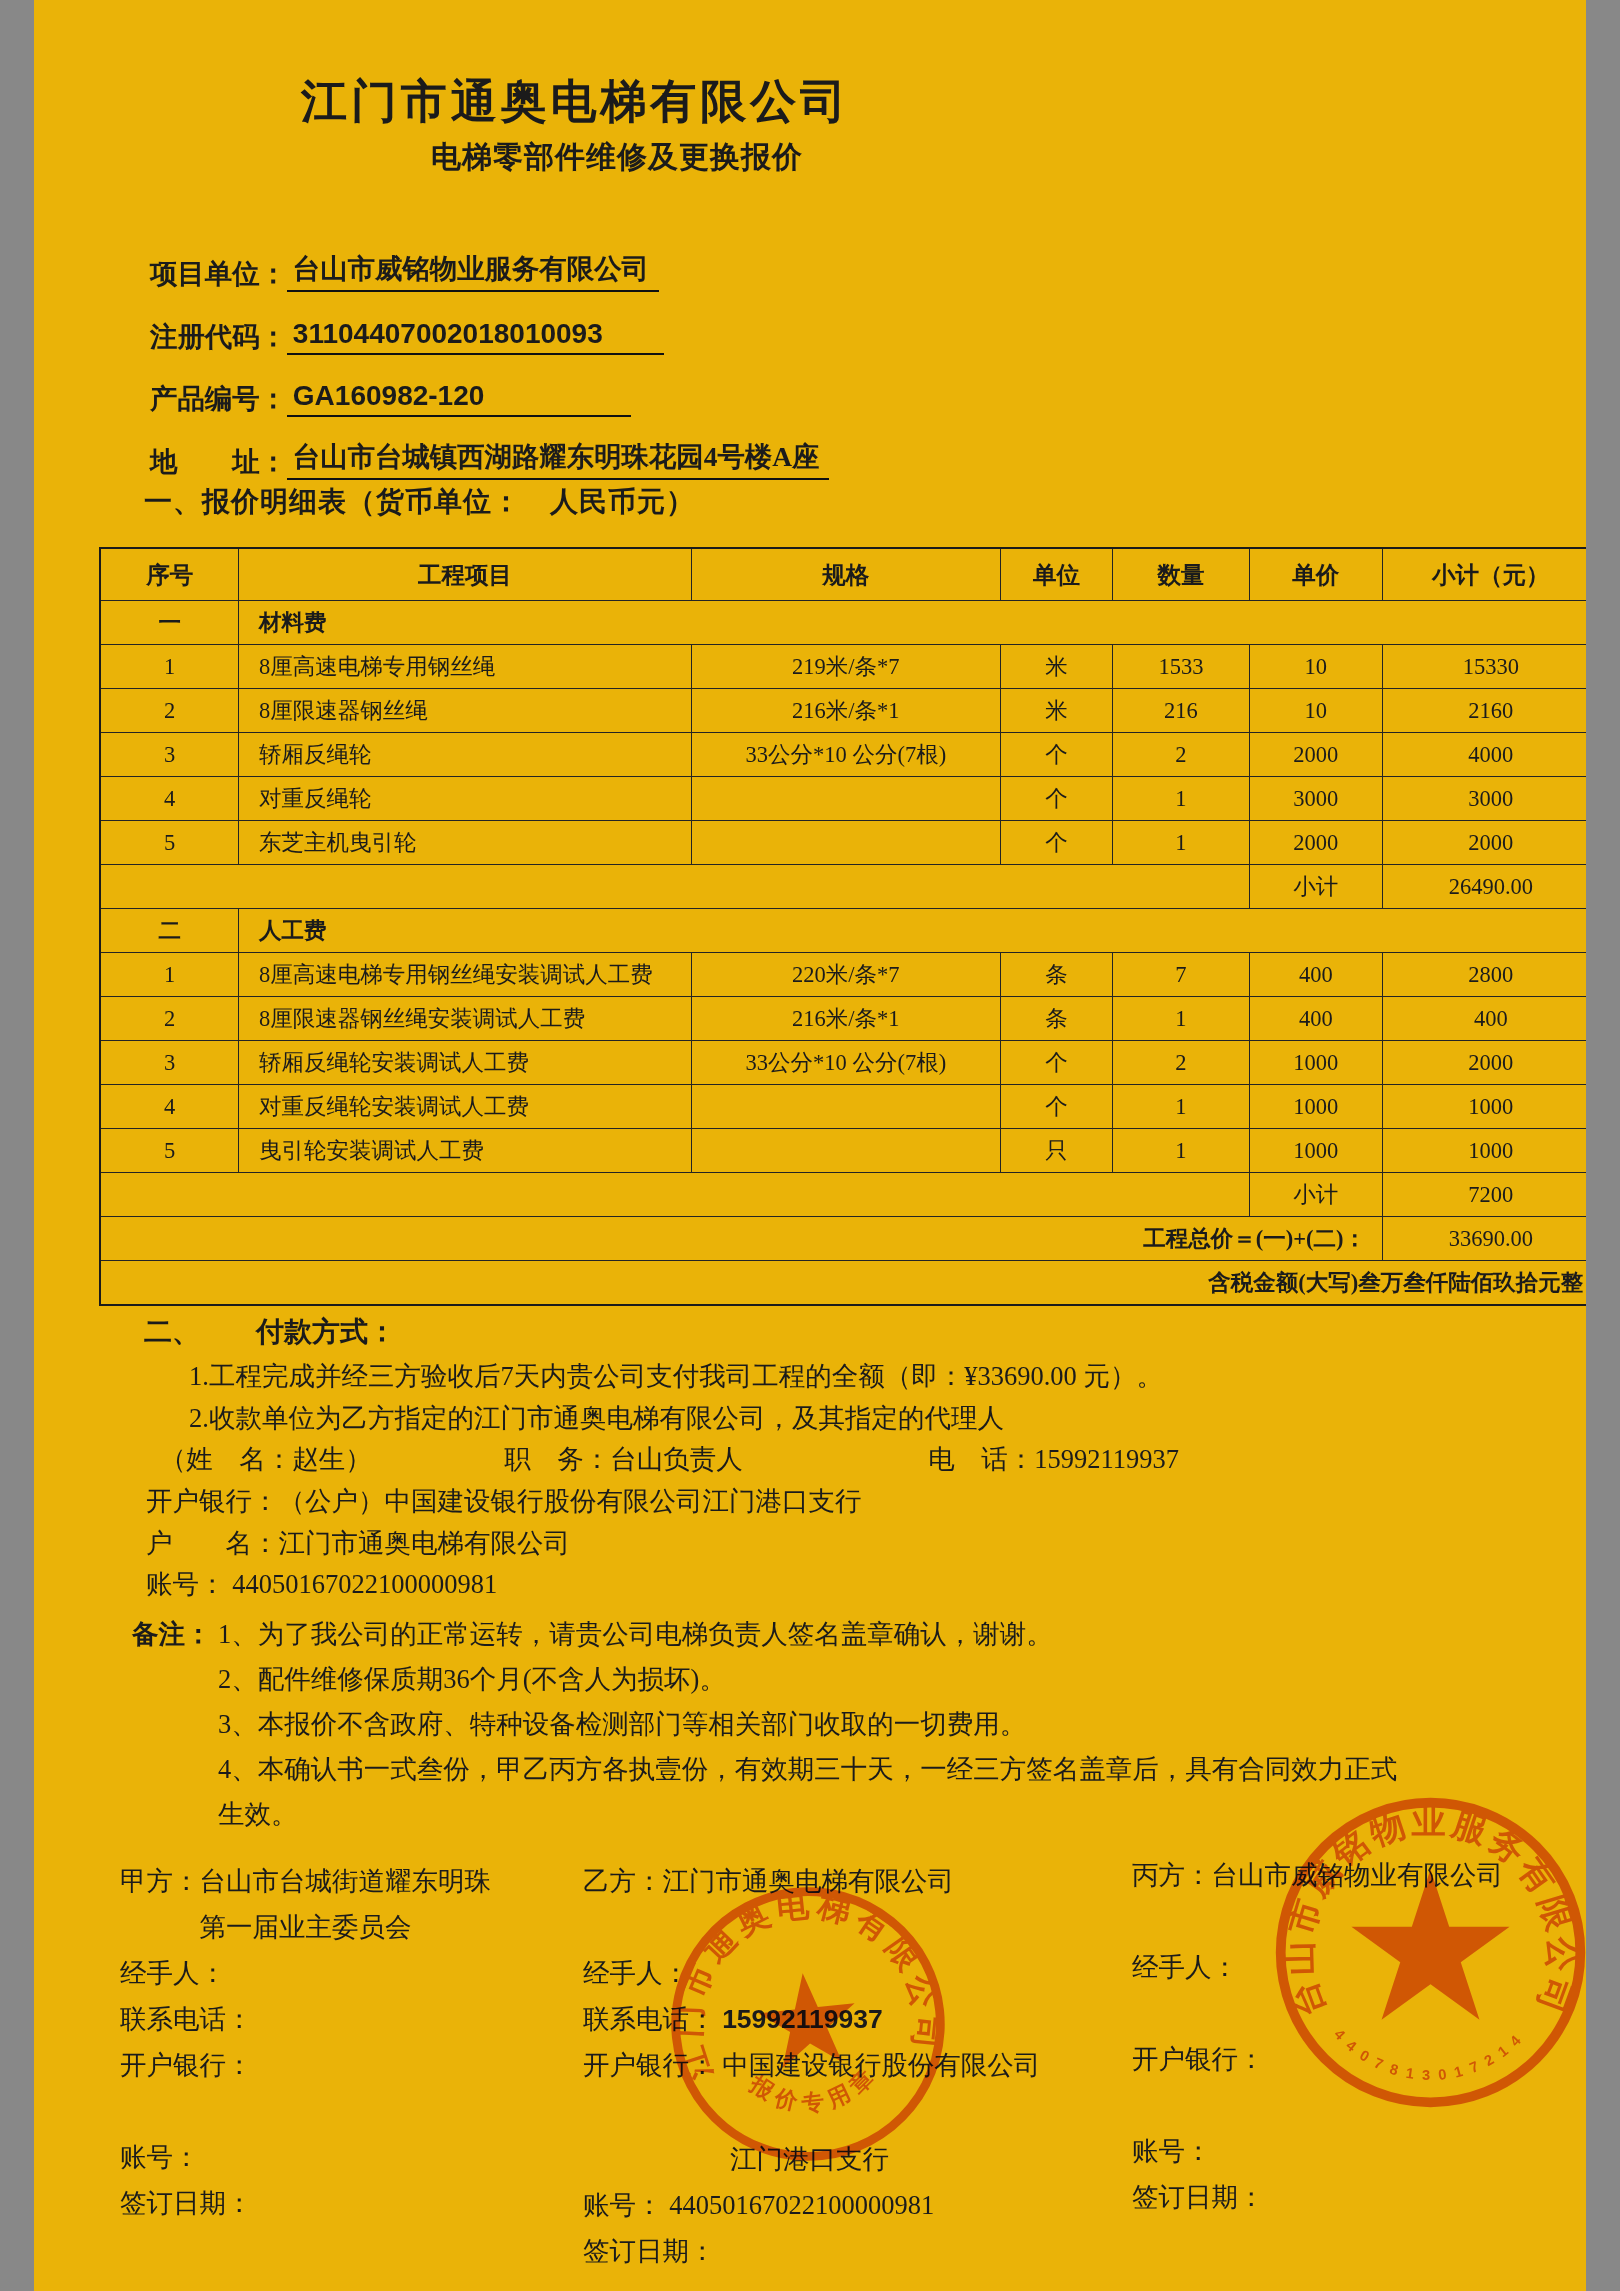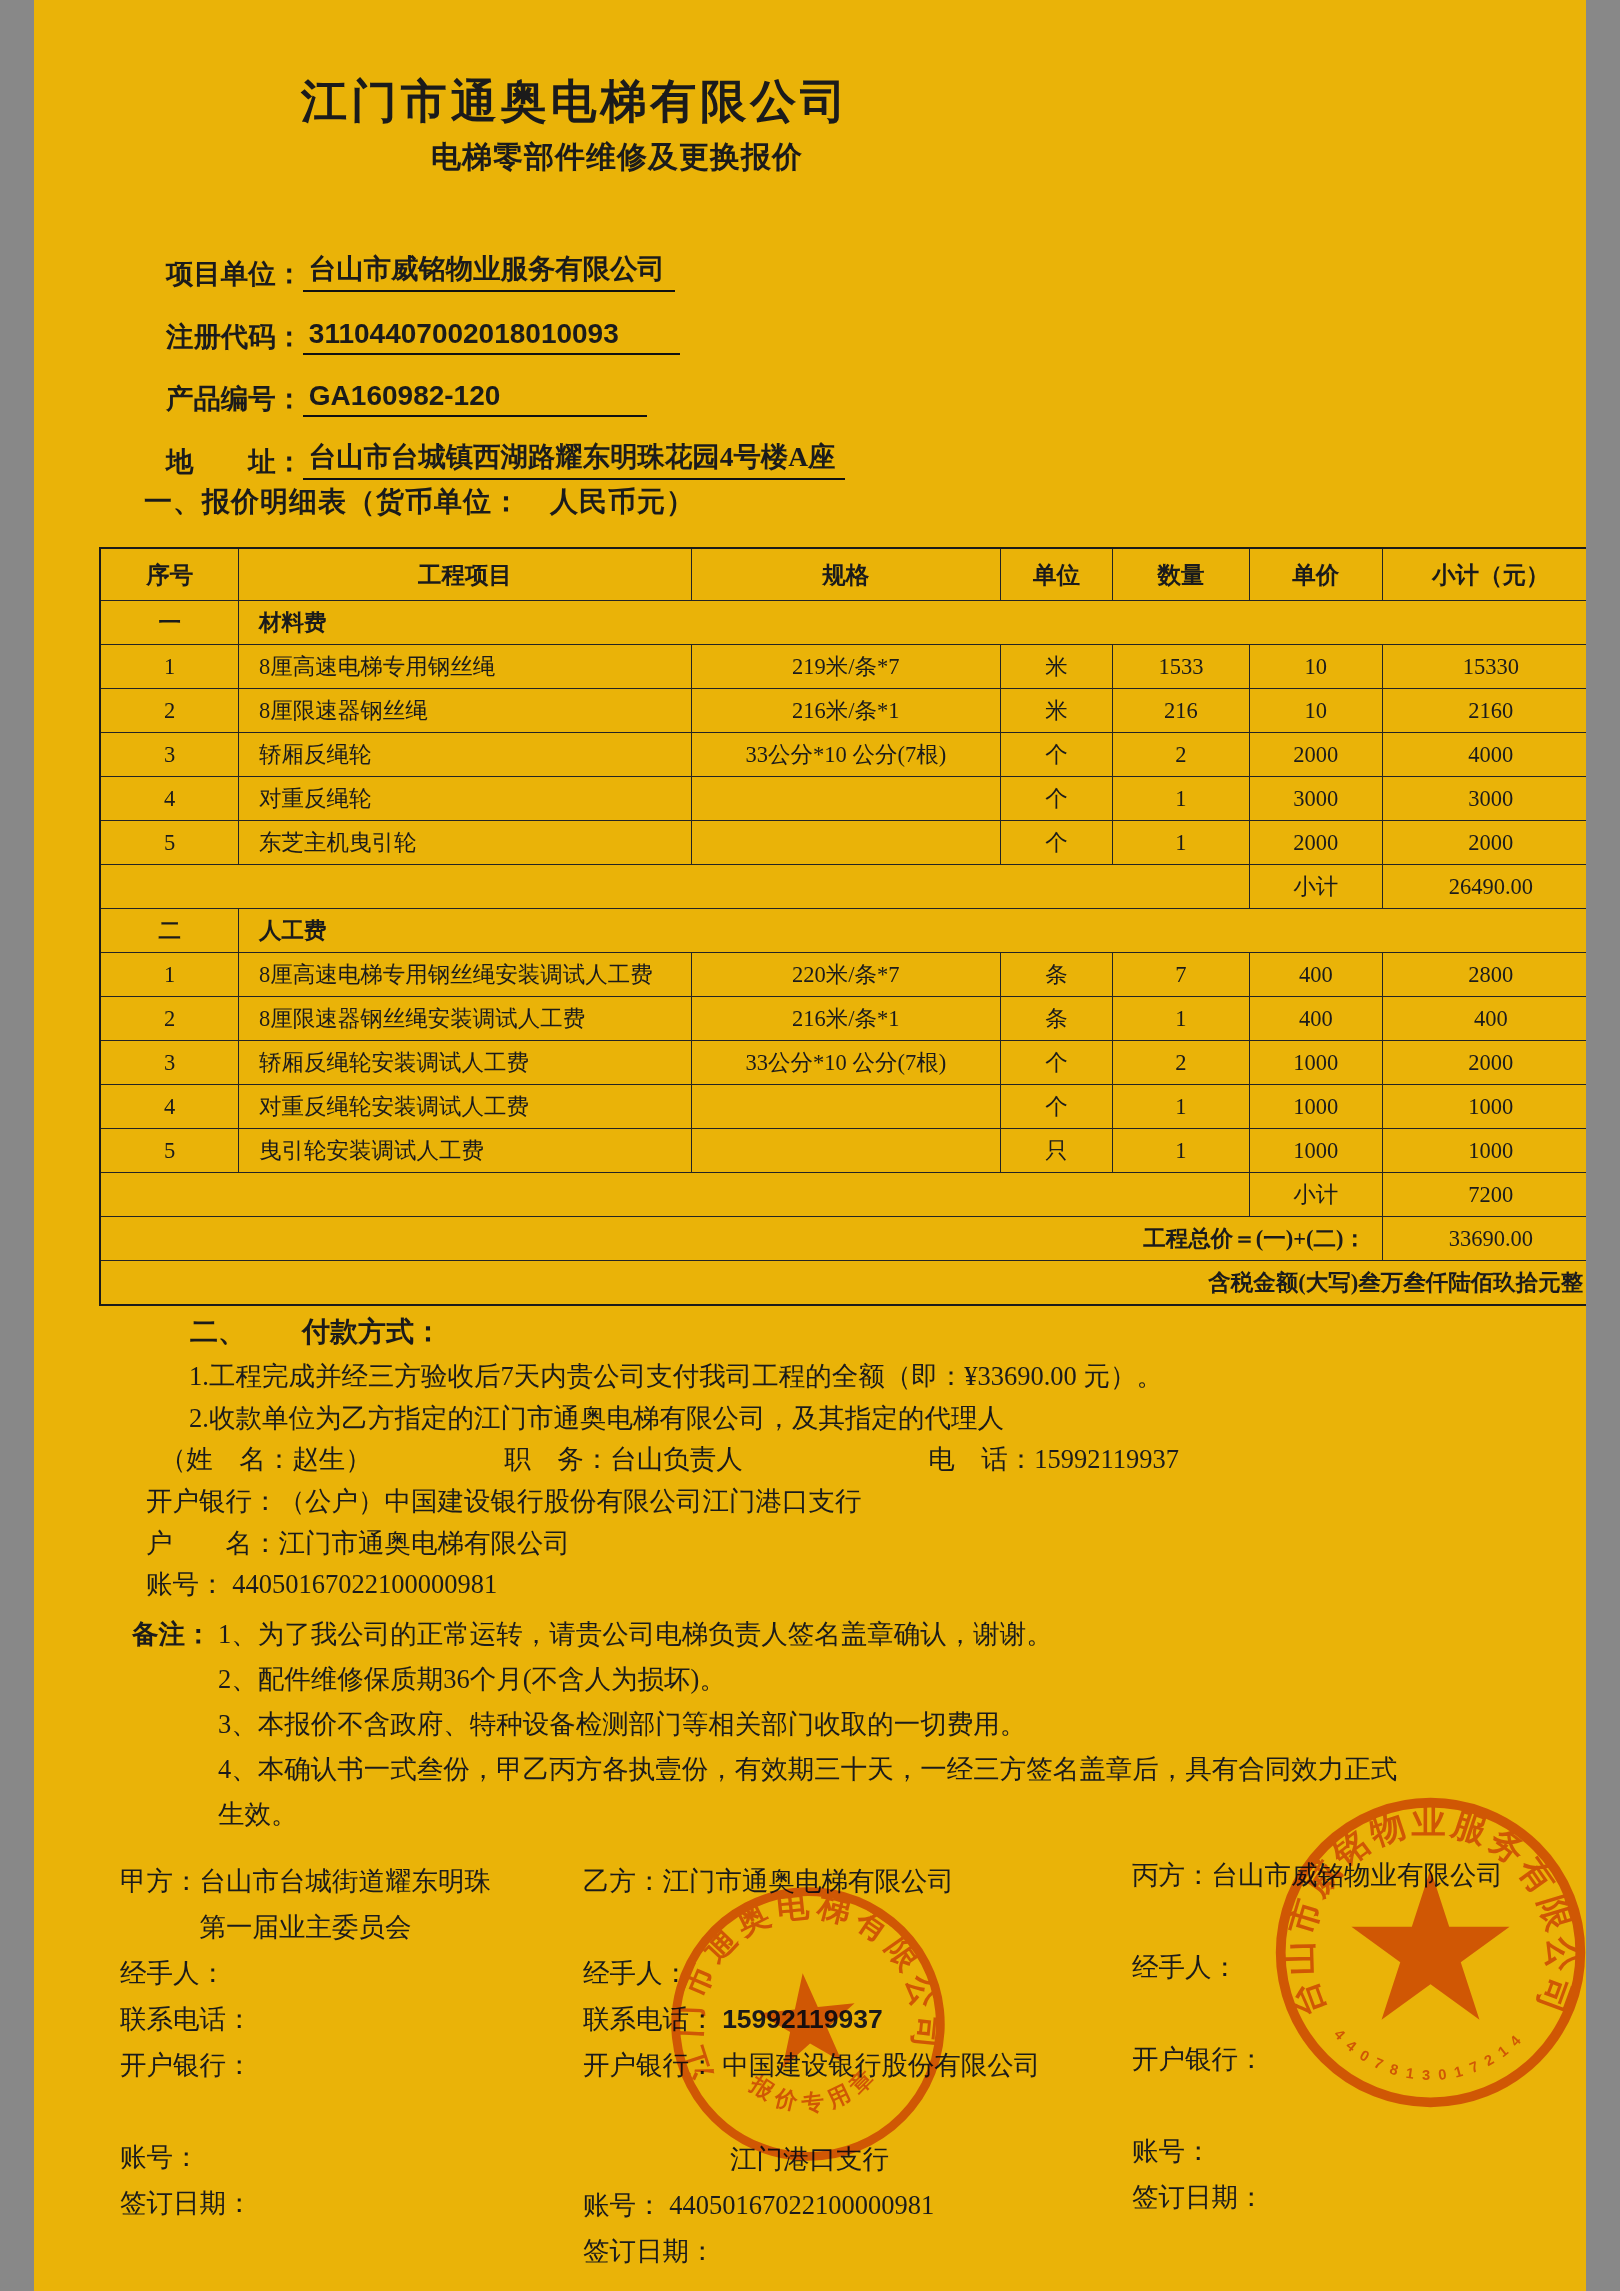--- a/index.html
+++ b/index.html
@@ -14,21 +14,21 @@
   }
   
   .doc-title{
     position:absolute;top:71px;left:0;width:1083px;
     text-align:center;font-size:46px;font-weight:bold;letter-spacing:3.9px;
   }
   .doc-subtitle{
     position:absolute;top:137px;left:0;width:1166px;
     text-align:center;font-size:30px;font-weight:bold;letter-spacing:1px;
   }
-  .fields{position:absolute;left:132px;top:251px;}
+  .fields{position:absolute;left:116px;top:251px;}
   .field-row{display:flex;align-items:flex-end;height:41px;margin-bottom:21.6px;font-size:27.4px;}
   .field-label{font-weight:600;white-space:nowrap;}
   .field-value{
     border-bottom:2.2px solid #111;
     padding:0 9.8px 2.9px 5.9px;
     font-weight:bold;white-space:nowrap;
   }
   .num-bold{font-family:"Liberation Sans","DejaVu Sans",sans-serif;font-weight:bold;}
   .fv-pad-60{padding-right:61px;}
   .fv-pad-150{padding-right:147px;}
@@ -46,21 +46,21 @@
     border:1.6px solid #242424;
     text-align:center;vertical-align:middle;
     height:43px;padding:0 3.9px;
   }
   table.quote tr.hdr th{height:51px;font-weight:600;font-size:23.5px;}
   table.quote{border:2.5px solid #1b1b1b;}
   table.quote td.lft{text-align:left;padding-left:19.6px;}
   table.quote td.rgt{text-align:right;padding-right:15.7px;}
   table.quote td.grp{font-weight:600;}
   
-  .pay-heading{position:absolute;left:110px;top:1313px;font-size:28px;font-weight:600;margin-left:46px;}
+  .pay-heading{position:absolute;left:110px;top:1313px;font-size:28px;font-weight:600;}
   .pay-lines{position:absolute;left:112px;top:1362px;width:1392px;font-size:26.5px;}
   .pay-line{line-height:29px;margin-bottom:12.7px;white-space:nowrap;}
   .ind42{padding-left:43px;}
   .ind12{padding-left:13.7px;}
   
   .notes{position:absolute;left:98px;top:1612px;display:flex;font-size:26.5px;}
   .notes-label{width:86px;line-height:45px;font-weight:600;white-space:nowrap;}
   .notes-items{width:1194px;}
   .note-item{line-height:45px;}
   

